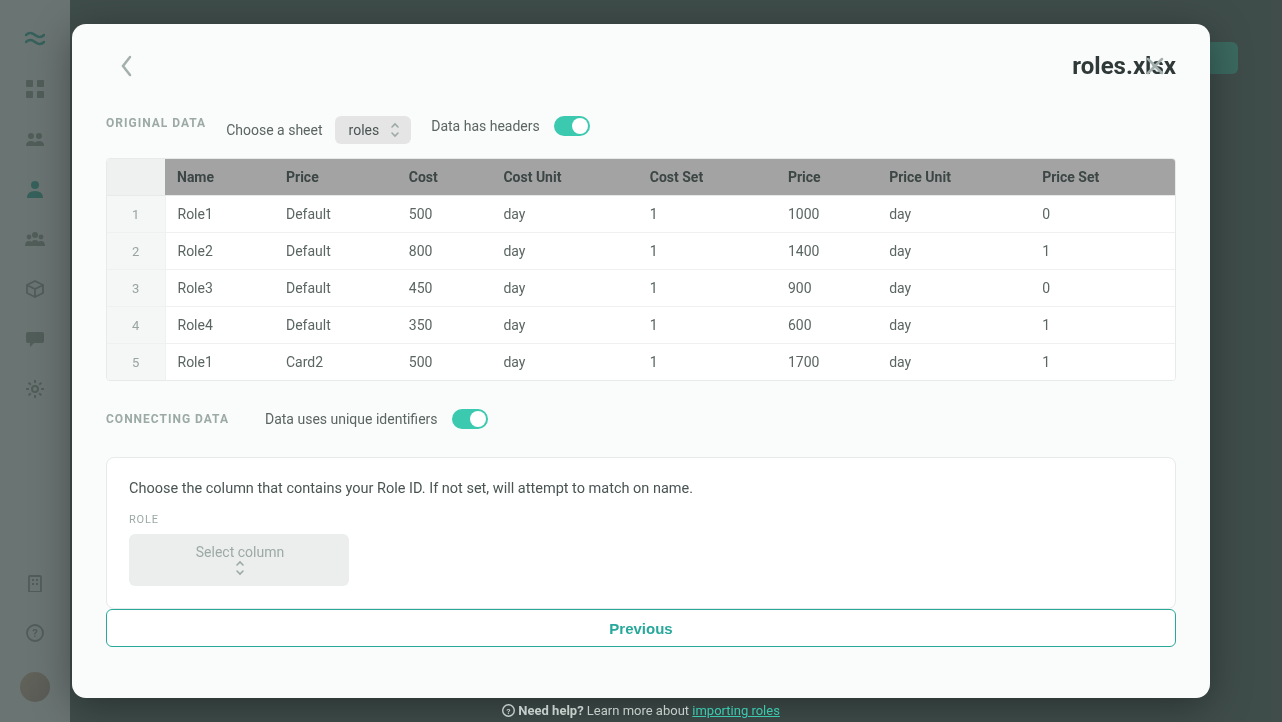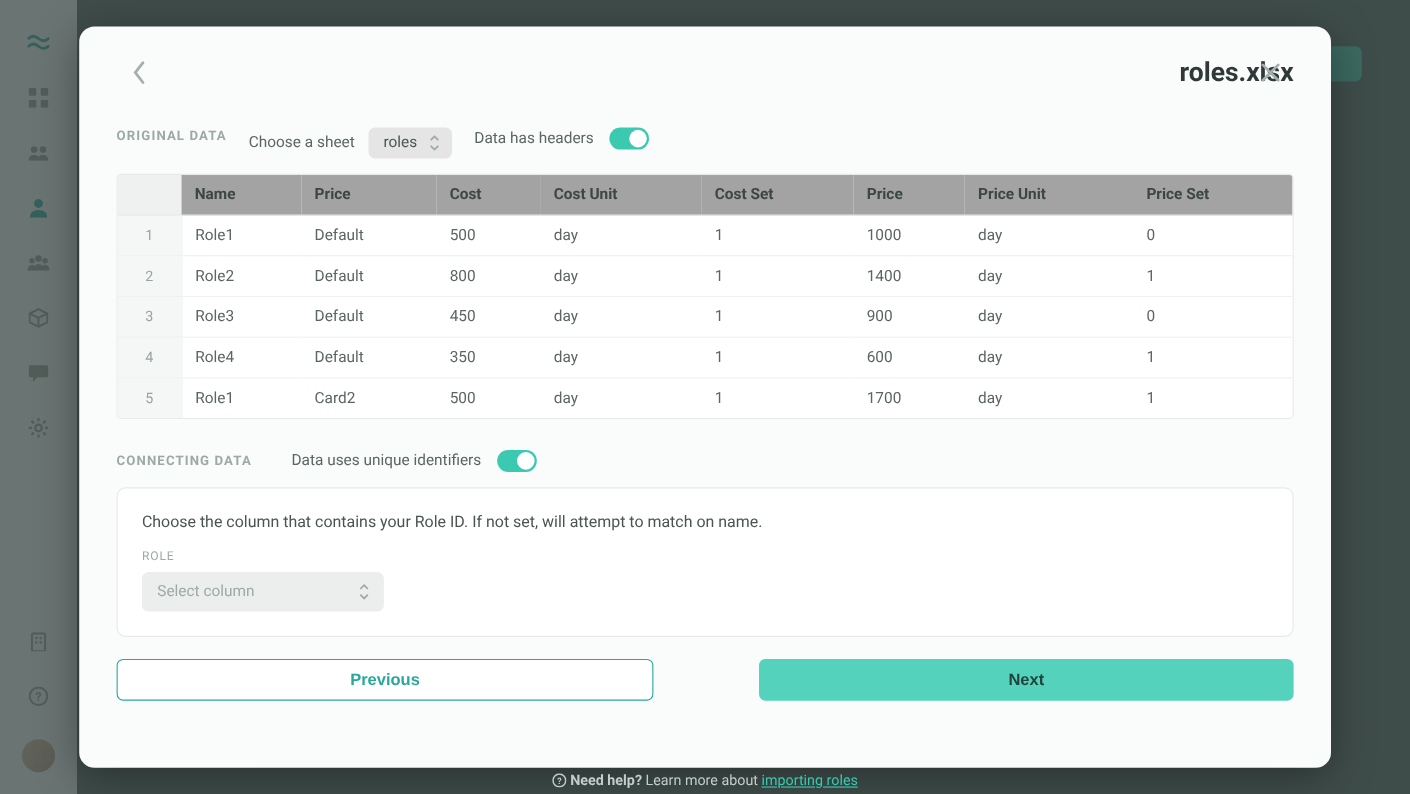--- a/index.html
+++ b/index.html
@@ -200,20 +200,21 @@
   }
 
   .panel {
     border: 1px solid #e6eae8;
     border-radius: 8px;
     background: #fff;
     padding: 22px;
     display: flex;
     flex-direction: column;
     gap: 16px;
+    margin-top: 14px;
   }
   .panel p {
     color: #4a5553;
     font-size: 14.5px;
   }
   .field-label {
     font-size: 11px;
     font-weight: 400;
     letter-spacing: 0.8px;
     color: #9caaa6;
@@ -222,24 +223,24 @@
     display: inline-flex;
     align-items: center;
     justify-content: space-between;
     width: 220px;
     background: #eceeed;
     border-radius: 6px;
     padding: 10px 12px 10px 14px;
     color: #9caaa6;
     font-size: 14px;
     cursor: pointer;
+    flex-direction: column;
   }
 
   .modal-footer {
-    margin-top: 20px;
     display: flex;
     gap: 96px;
   }
   .btn {
     flex: 1;
     height: 38px;
     border-radius: 6px;
     font-size: 15px;
     font-weight: 600;
     display: flex; align-items: center; justify-content: center;
@@ -476,21 +477,20 @@
           <svg class="chev-updown" viewBox="0 0 12 16">
               <path d="M3 5 L6 2 L9 5 M3 11 L6 14 L9 11" stroke="currentColor" stroke-width="1.6" fill="none" stroke-linecap="round"></path>
             </svg>
         </div>
       </div>
     </div>
   </div>
 
   <div class="modal-footer">
     <button class="btn btn-outline">Previous</button>
-    <button class="btn btn-primary">Next</button>
   </div>
 
 </div>
 
 <div class="help-bar">
   <svg style="display:inline-block;vertical-align:-2px" width="13" height="13" viewBox="0 0 13 13">
       <circle cx="6.5" cy="6.5" r="5.8" fill="none" stroke="currentColor" stroke-width="1.4"></circle>
       <text x="6.5" y="9.5" text-anchor="middle" font-size="8" fill="currentColor" font-weight="700">?</text>
     </svg>
   <strong>Need help?</strong><span> Learn more about </span><a href="#">importing roles</a>

